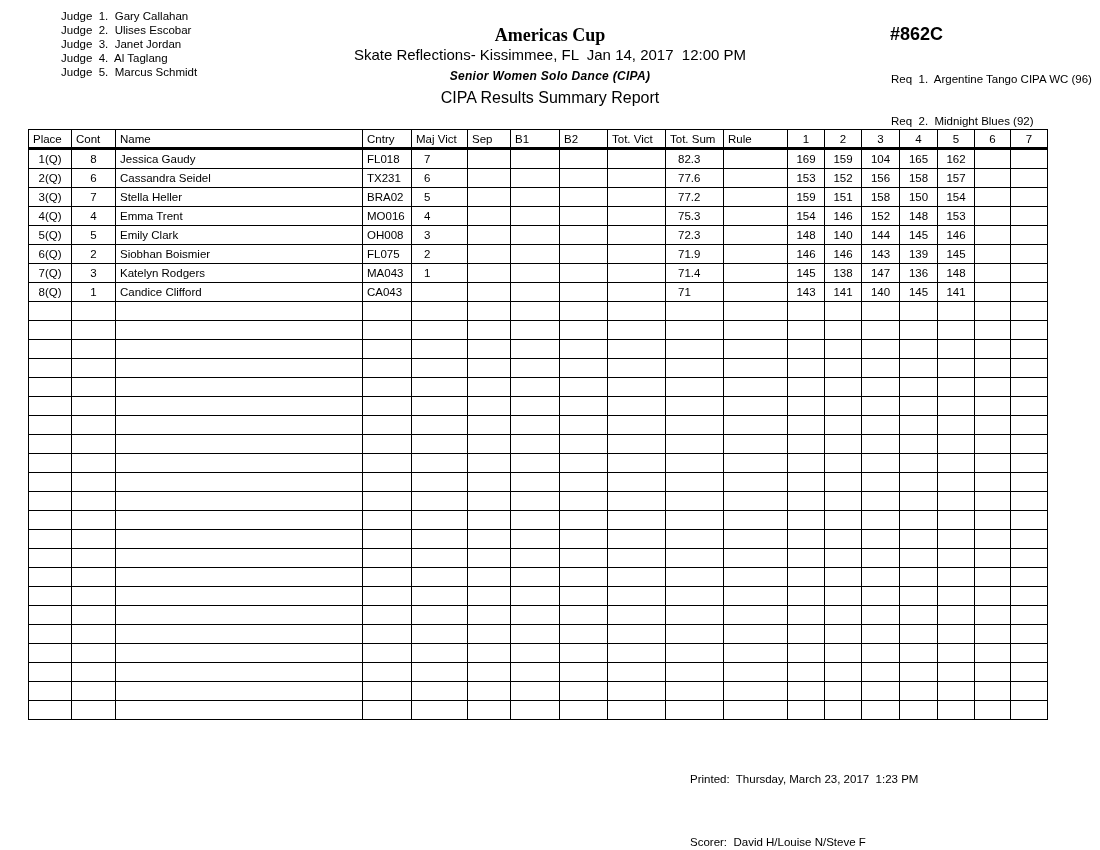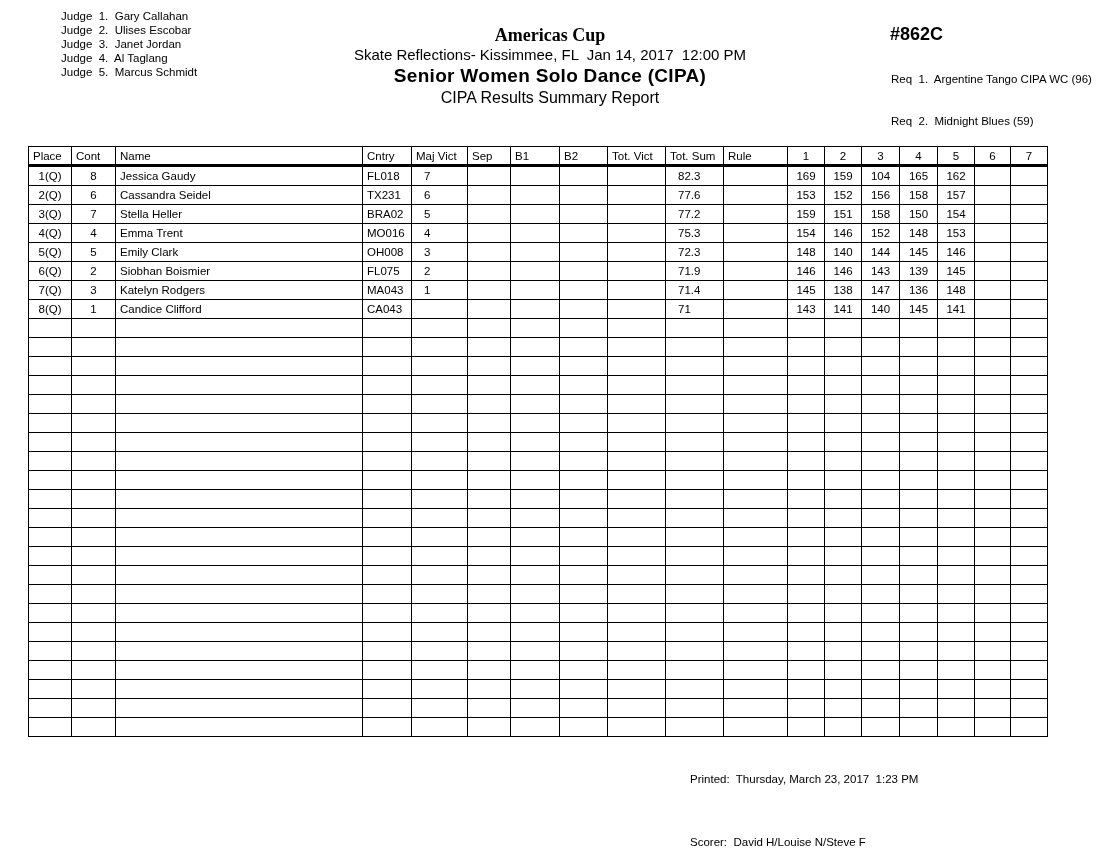--- a/index.html
+++ b/index.html
@@ -3,26 +3,26 @@
 <meta charset="utf-8">
 <style>
   html, body { margin: 0; padding: 0; background: #ffffff; }
   body { width: 1100px; height: 850px; position: relative; overflow: hidden;
          font-family: "Liberation Sans", "DejaVu Sans", sans-serif; color: #000; }
   .judges { position: absolute; left: 30px; top: 9px; font-size: 11.5px; line-height: 14px; }
   .judges div { white-space: pre; margin-left: 31px; }
   .center-head { position: absolute; left: 300px; width: 500px; top: 24px; text-align: center; }
   .title { font-weight: bold; font-size: 18px; line-height: 22px; font-family: Liberation Serif, serif; }
   .venue { font-size: 15px; line-height: 18px; white-space: pre; }
-  .event { font-weight: bold; font-size: 19px; line-height: 24px; letter-spacing: 0.3px; }
+  .event { font-weight: bold; font-size: 12px; line-height: 24px; letter-spacing: 0.3px; font-style: italic; }
   .report { font-size: 16px; line-height: 20px; }
   .event-id { position: absolute; left: 890px; width: 205px; top: 24px; 
               font-weight: bold; font-size: 18px; line-height: 20px; }
   .reqs { position: absolute; left: 891px; top: 44px; font-size: 11.5px; line-height: 14px; white-space: pre; }
-  table.grid { position: absolute; left: 28px; top: 146px; border-collapse: collapse;
+  table.grid { position: absolute; left: 28px; top: 129px; border-collapse: collapse;
                font-size: 11.5px; table-layout: fixed; }
   table.grid th, table.grid td { border: 1px solid #000; height: 18px; padding: 0 4px;
                white-space: nowrap; overflow: hidden; font-weight: normal; }
   table.grid thead th { border-bottom: 3px solid #000; height: 17px; text-align: left; }
   table.grid th.c, table.grid td.c { text-align: center; }
   .footer { position: absolute; left: 690px; top: 727px; font-size: 11.5px; line-height: 21px; white-space: pre; }
 </style>
 </head>
 <body>
 
@@ -37,21 +37,21 @@
 <div class="center-head">
   <div class="title">Americas Cup</div>
   <div class="venue">Skate Reflections- Kissimmee, FL  Jan 14, 2017  12:00 PM</div>
   <div class="event">Senior Women Solo Dance (CIPA)</div>
   <div class="report">CIPA Results Summary Report</div>
 </div>
 
 <div class="event-id">#862C</div>
 <div class="reqs">
   <div>Req  1.  Argentine Tango CIPA WC (96)</div>
-  <div>Req  2.  Midnight Blues (59)</div>
+  <div>Req  2.  Midnight Blues (92)</div>
 </div>
 
 <table class="grid">
   <colgroup>
     <col style="width:43px">
       <col style="width:44px">
       <col style="width:247px">
       <col style="width:49px">
     <col style="width:56px">
       <col style="width:43px">

